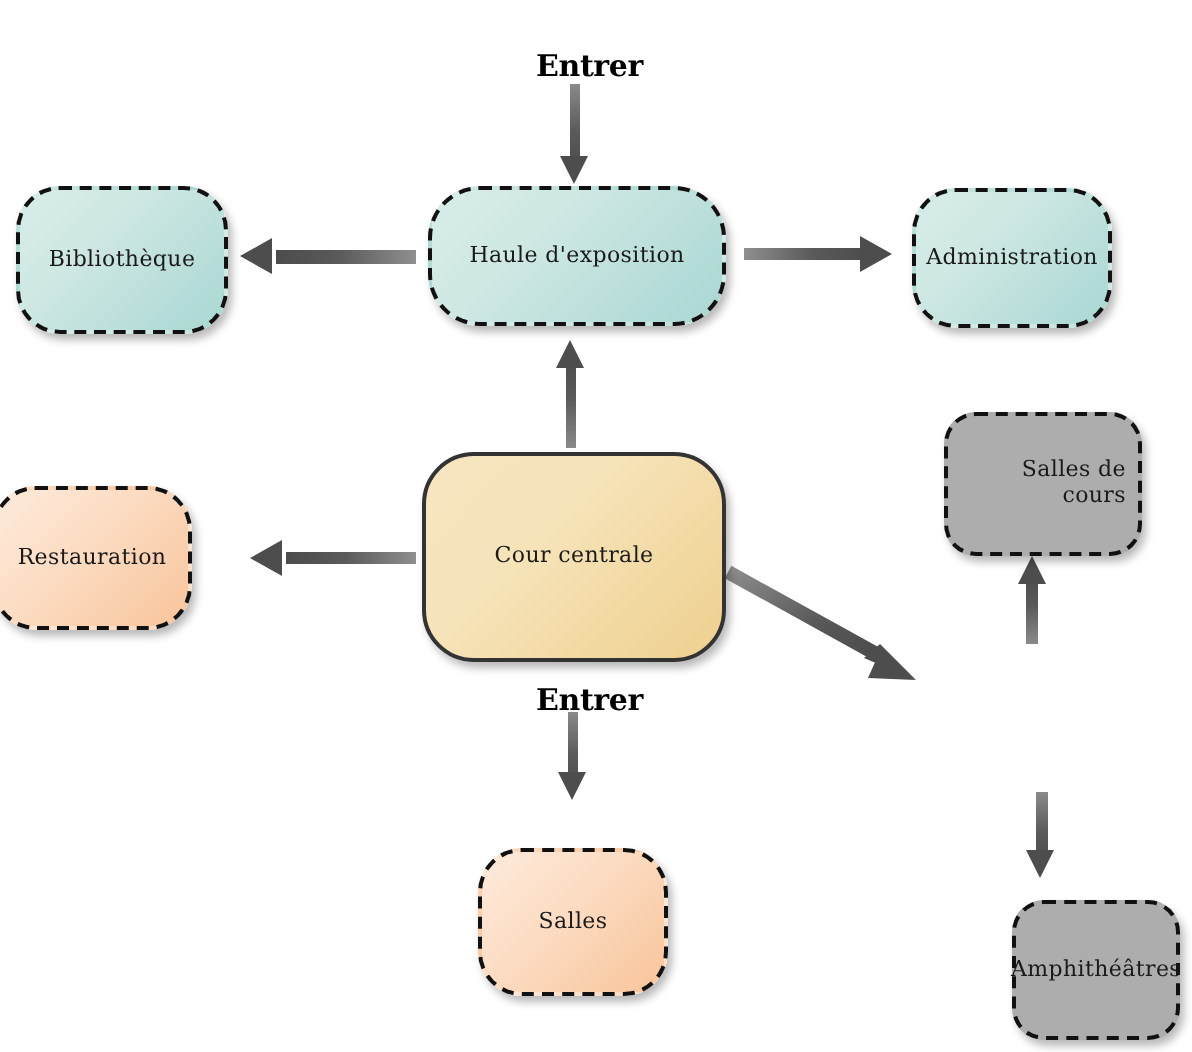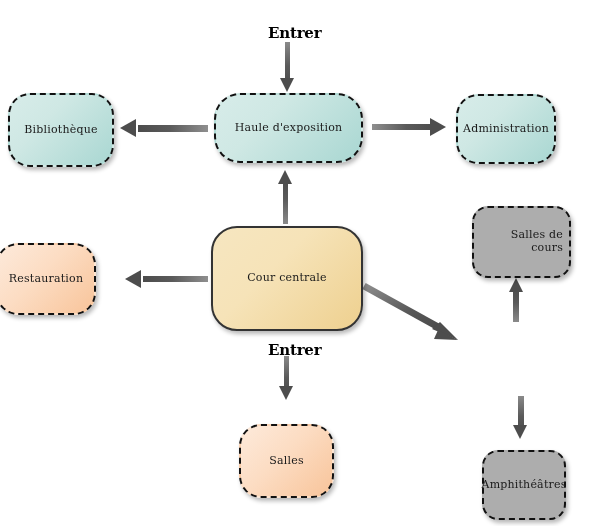--- a/index.html
+++ b/index.html
@@ -165,21 +165,21 @@
 
   <div class="node sand solid" style="left:211px;top:226px;width:152px;height:105px;border-radius:26px;">
     <span>Cour centrale</span>
   </div>
 
   <div class="node grey" style="left:472px;top:206px;width:99px;height:72px;">
     <span>Salles de cours</span>
   </div>
 
 
-  <div class="node grey" style="left:482px;top:450px;width:84px;height:70px;">
+  <div class="node grey" style="left:506px;top:450px;width:84px;height:70px;">
     <span>Amphithéâtres</span>
   </div>
 
   <div class="node orange" style="left:239px;top:424px;width:95px;height:74px;">
     <span>Salles</span>
   </div>
 
 </div>
 
 </body></html>

